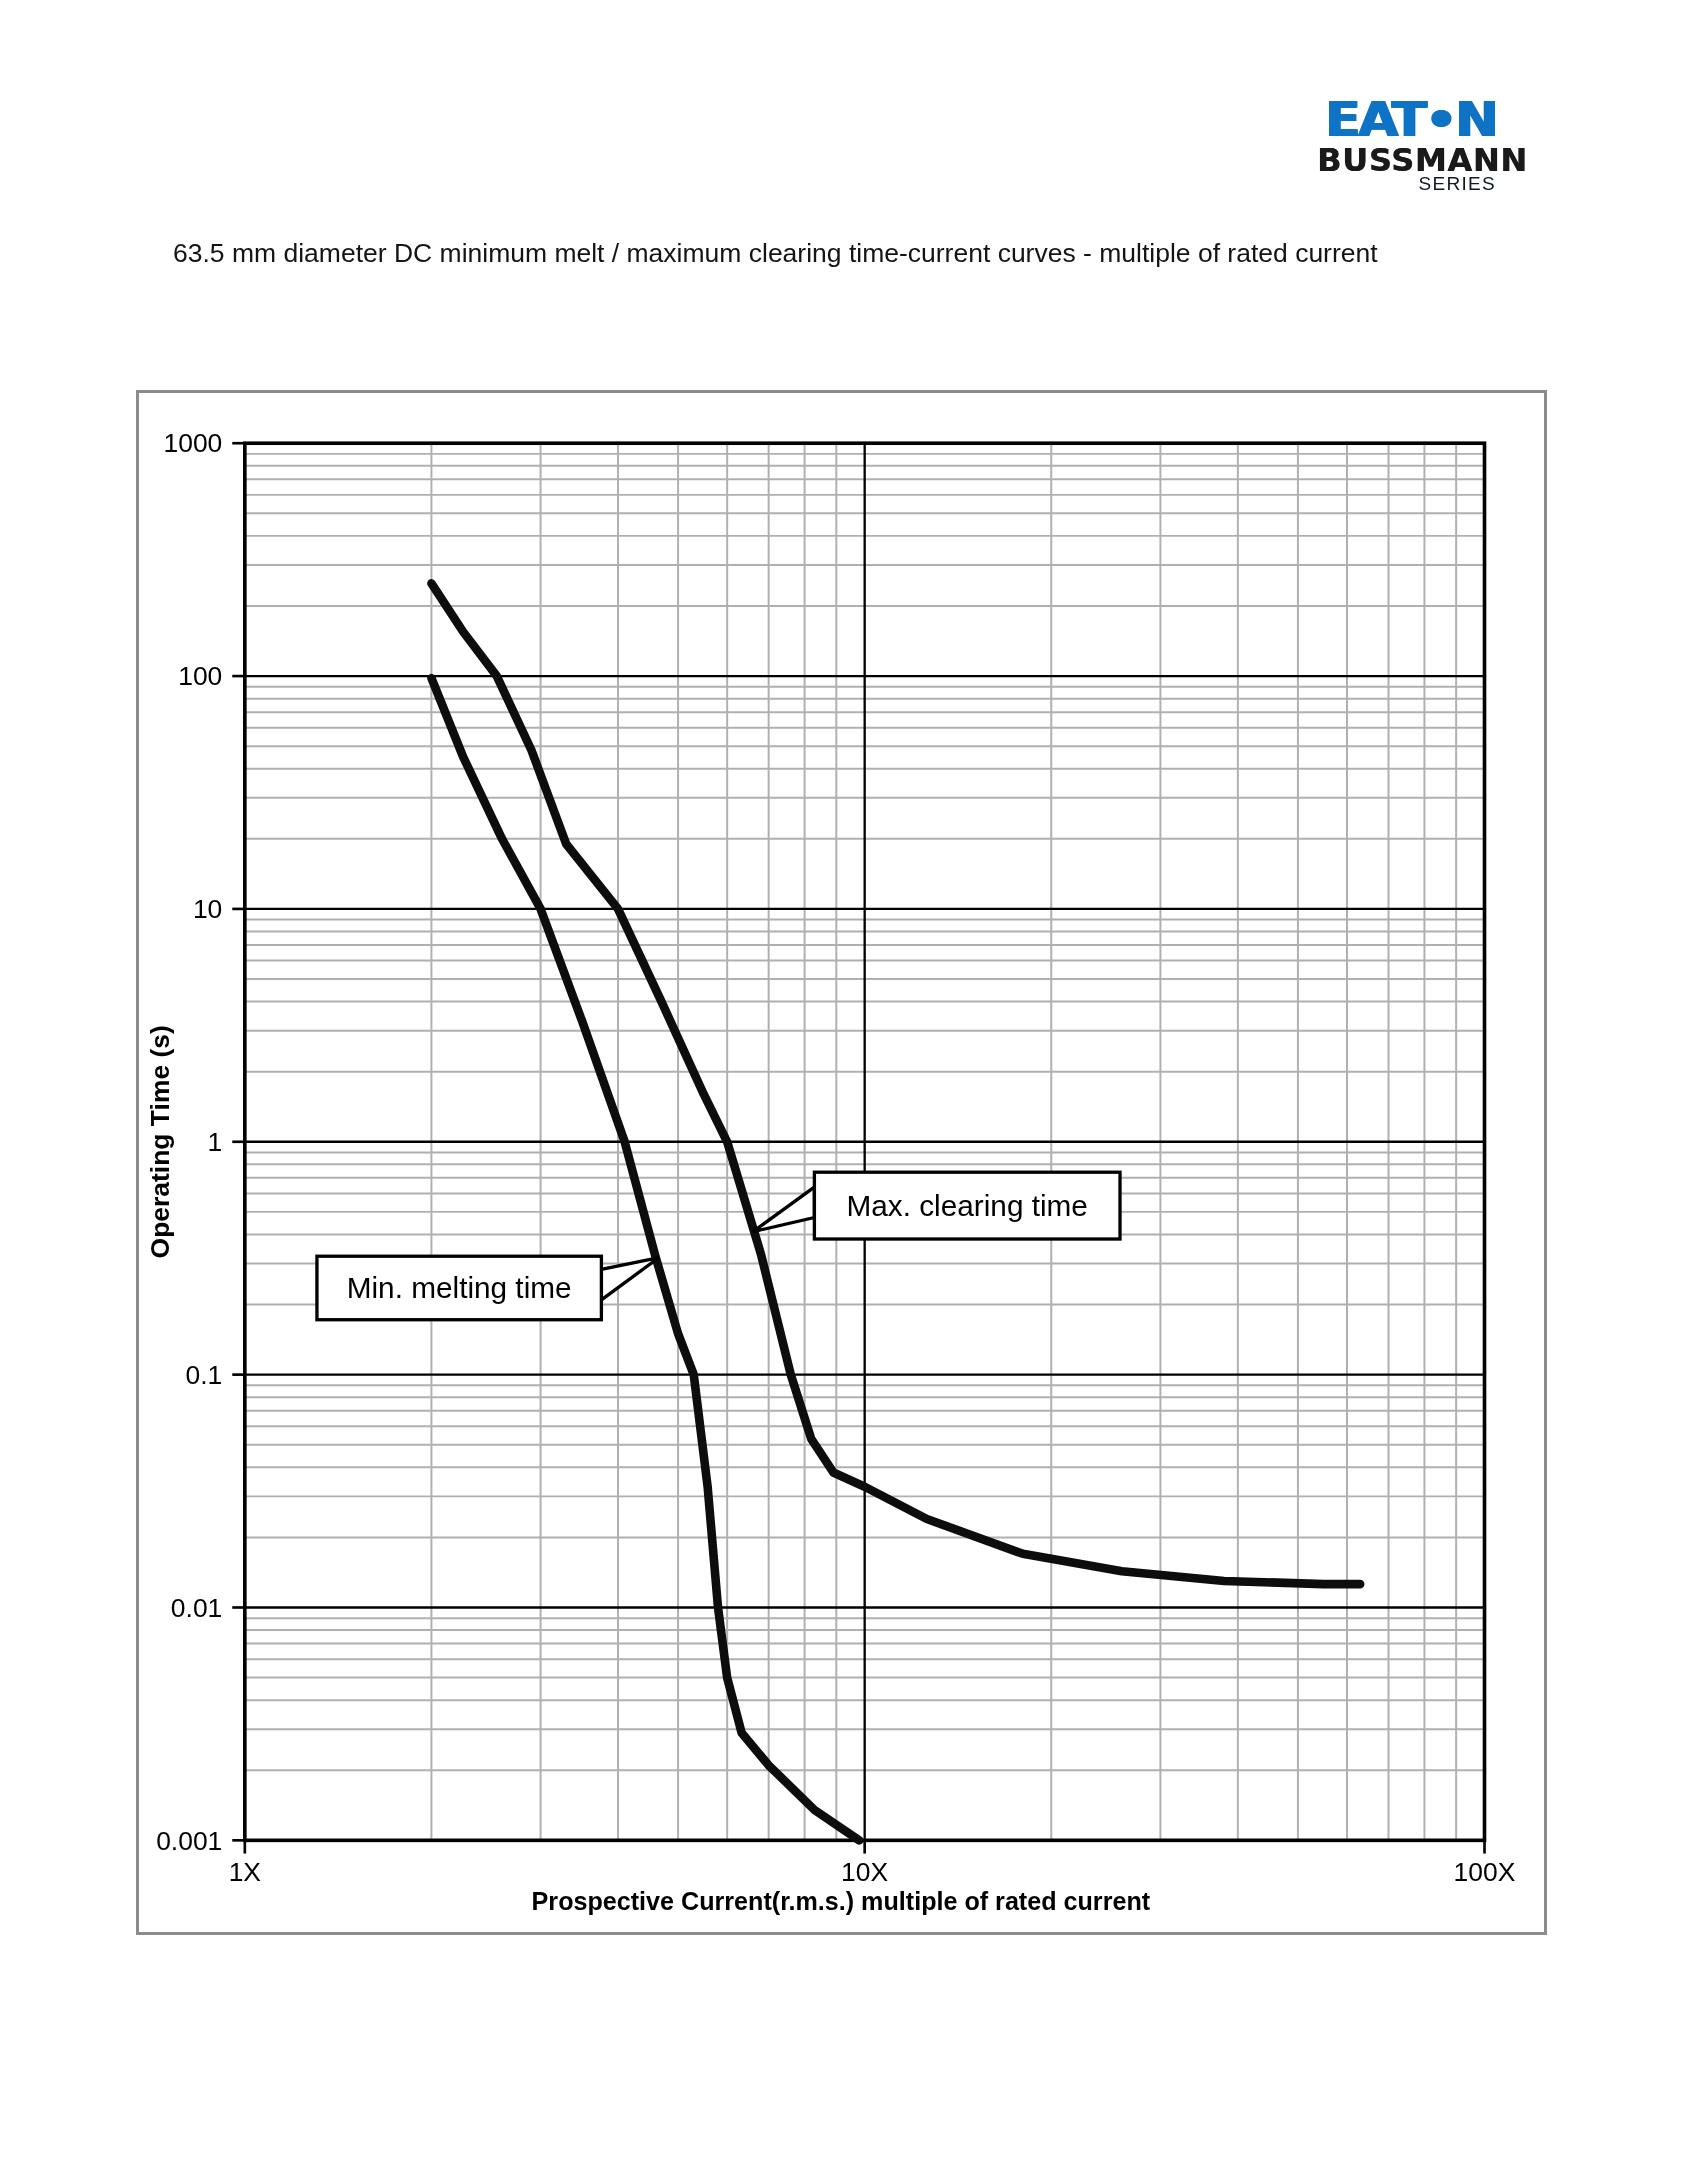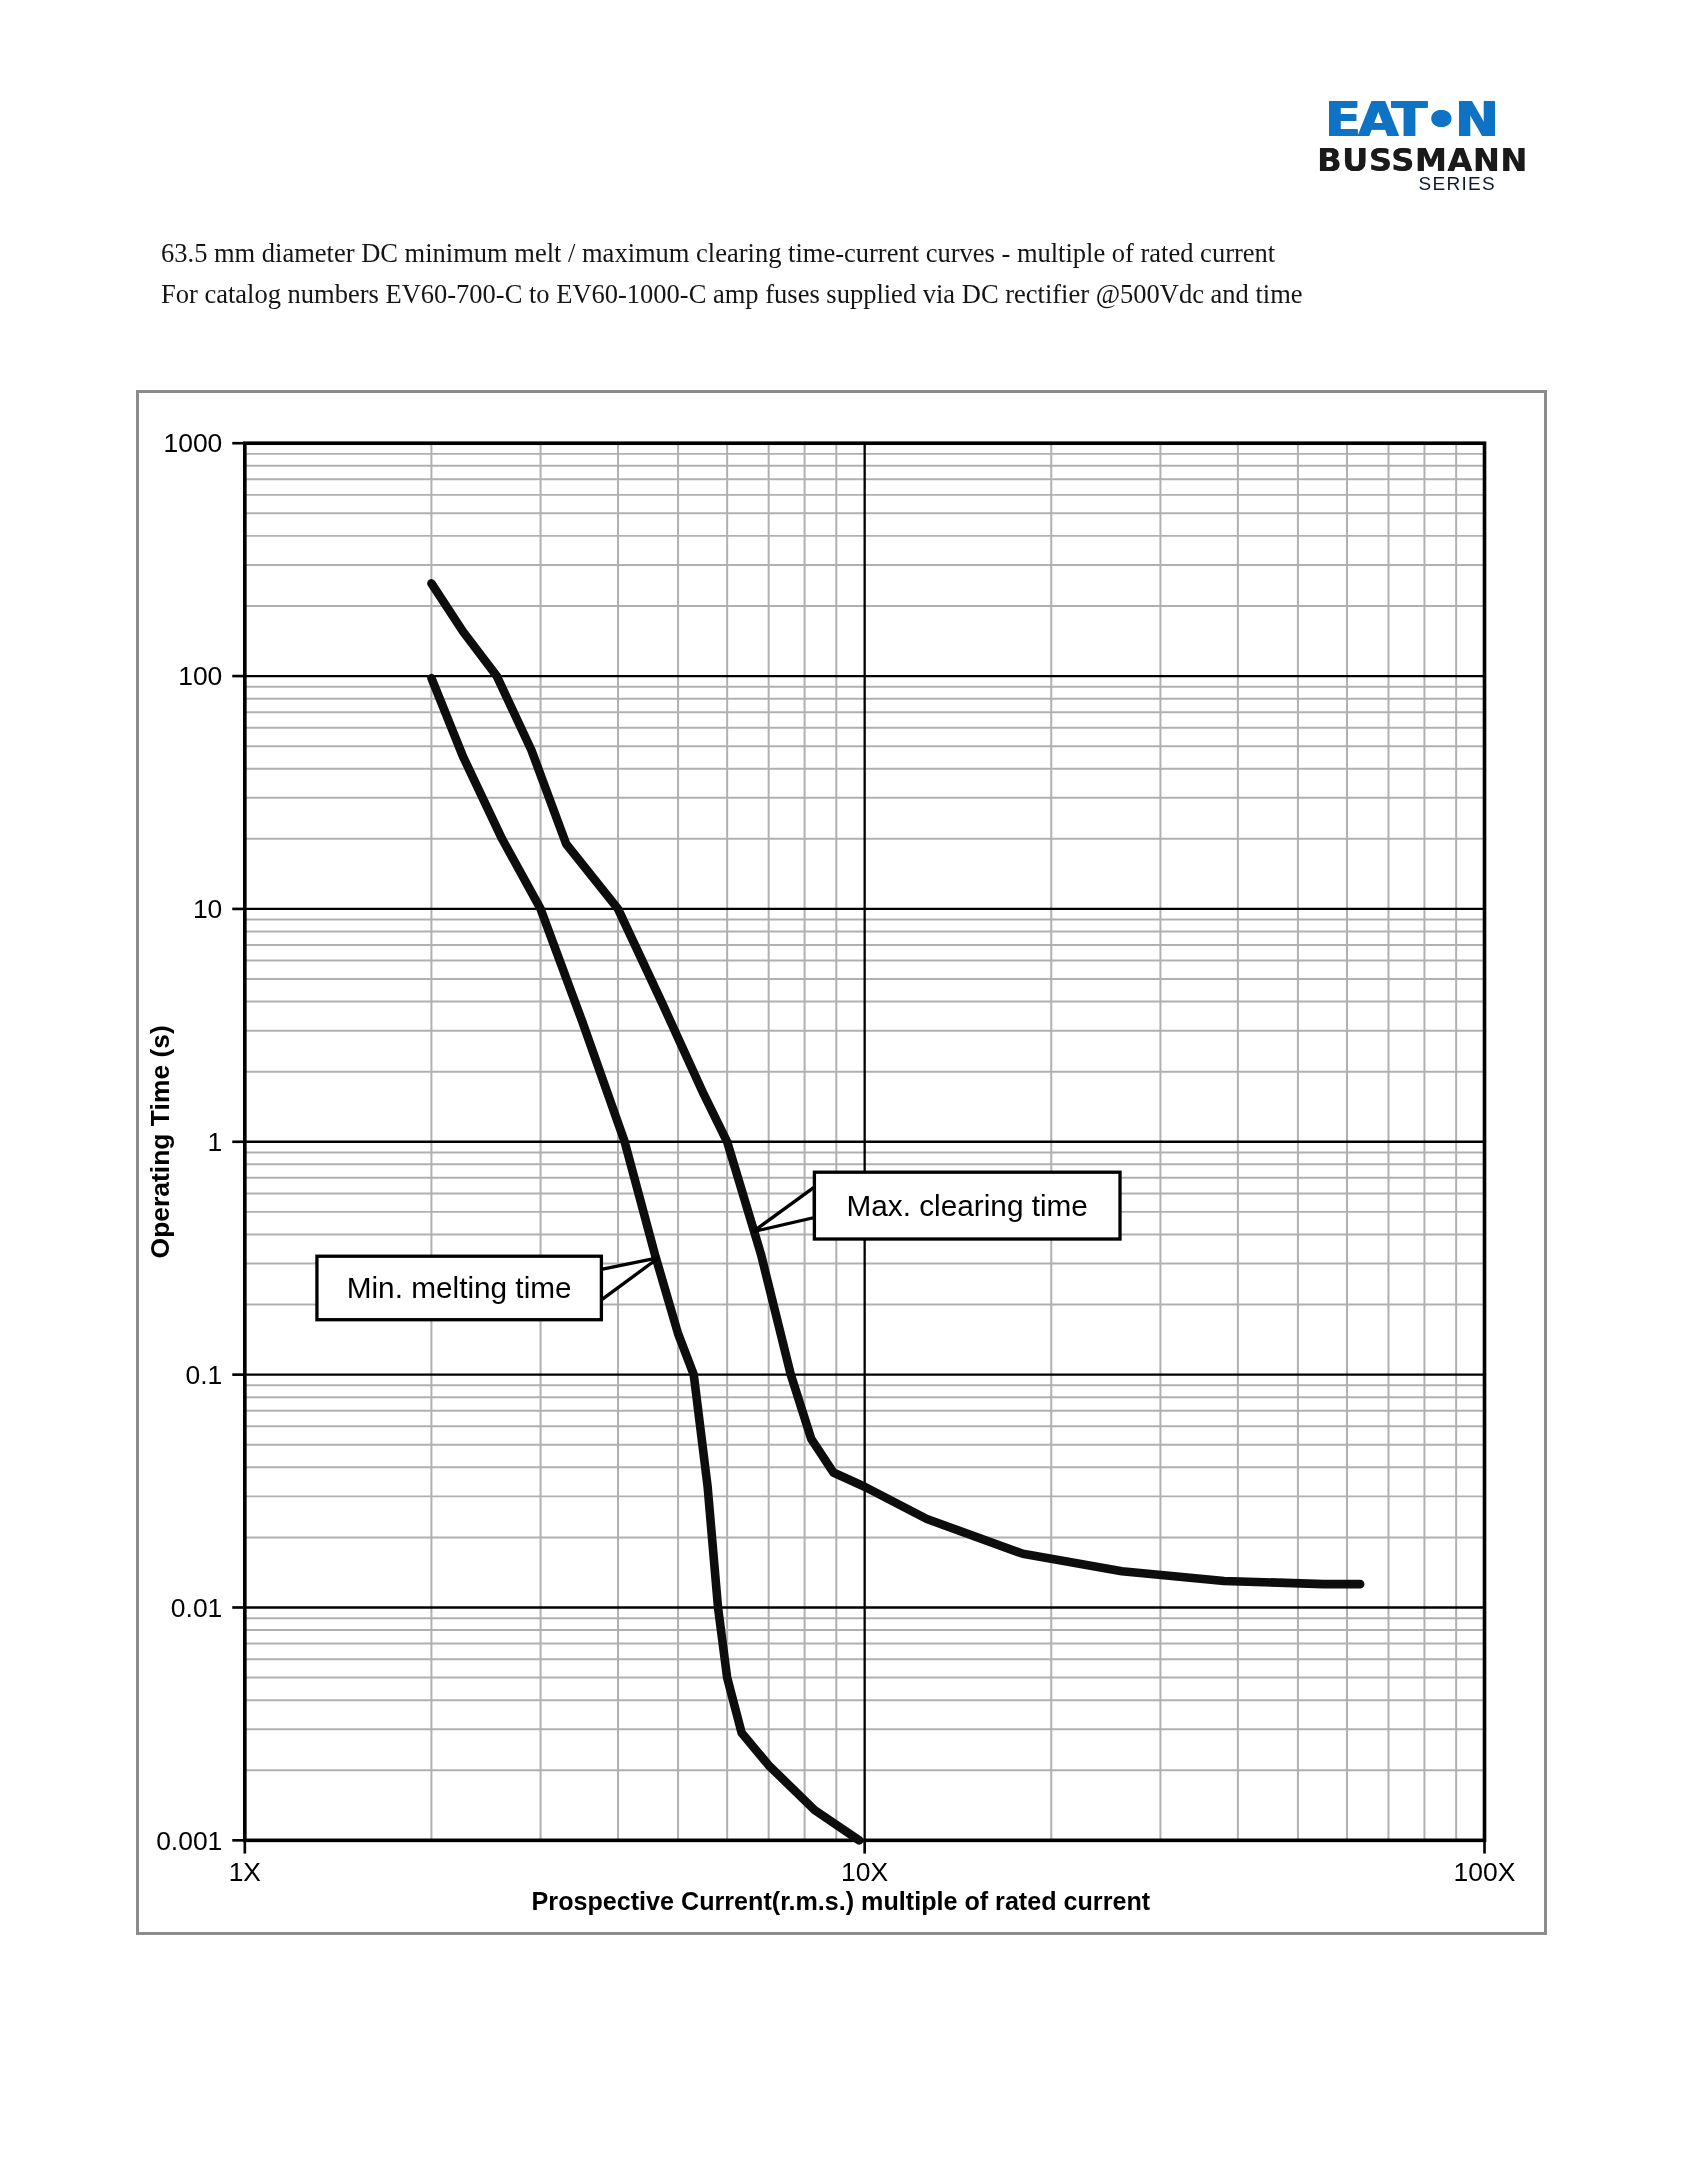--- a/index.html
+++ b/index.html
@@ -18,22 +18,22 @@
   .logo-bussmann{
     display:block;margin-top:4px;color:#1a1a1a;font-weight:bold;font-size:32px;line-height:25px;
     letter-spacing:0.7px;font-family:"DejaVu Sans","Liberation Sans",sans-serif;
     text-shadow:0.4px 0 0 #1a1a1a;
   }
   .logo-series{
     display:block;margin-top:1.3px;color:#0f172a;font-size:19px;line-height:20px;letter-spacing:1.3px;
   }
   
   .doc-title{
-    position:absolute;left:161px;top:233px;width:1323px;
-    font-size:26.5px;line-height:41px;color:#141414;font-family:Liberation Serif, serif;
+    position:absolute;left:173px;top:233px;width:1323px;
+    font-size:26.5px;line-height:41px;color:#141414;
   }
   
   .chart-frame{
     position:absolute;left:136px;top:390px;width:1411px;height:1545px;
     border:3.3px solid #8c8c8c;box-sizing:border-box;background:#fff;
   }
   .plot-svg{position:absolute;left:0;top:0;}
   
   .doc-footer{
     position:absolute;left:173px;top:2015px;width:1389px;
@@ -46,21 +46,20 @@
 <div class="page">
 
   <div class="logo">
     <span class="logo-wordmark">EAT•N</span>
     <span class="logo-bussmann">BUSSMANN</span>
     <span class="logo-series">SERIES</span>
   </div>
 
   <div class="doc-title">
     <div>63.5 mm diameter DC minimum melt / maximum clearing time-current curves - multiple of rated current</div>
-    <div>For catalog numbers EV60-700-C to EV60-1000-C amp fuses supplied via DC rectifier @500Vdc and time</div>
   </div>
 
   <div class="chart-frame"></div>
 
   <svg id="plot-svg" class="plot-svg" width="1687" height="2183" viewBox="0 0 2550 3300">
       <g stroke="#b0b0b0" stroke-width="3">
         <line x1="652.0651059371504" y1="670" x2="652.0651059371504" y2="2782"></line>
         <line x1="817.0626156723238" y1="670" x2="817.0626156723238" y2="2782"></line>
         <line x1="934.1302118743008" y1="670" x2="934.1302118743008" y2="2782"></line>
         <line x1="1024.9348940628497" y1="670" x2="1024.9348940628497" y2="2782"></line>

